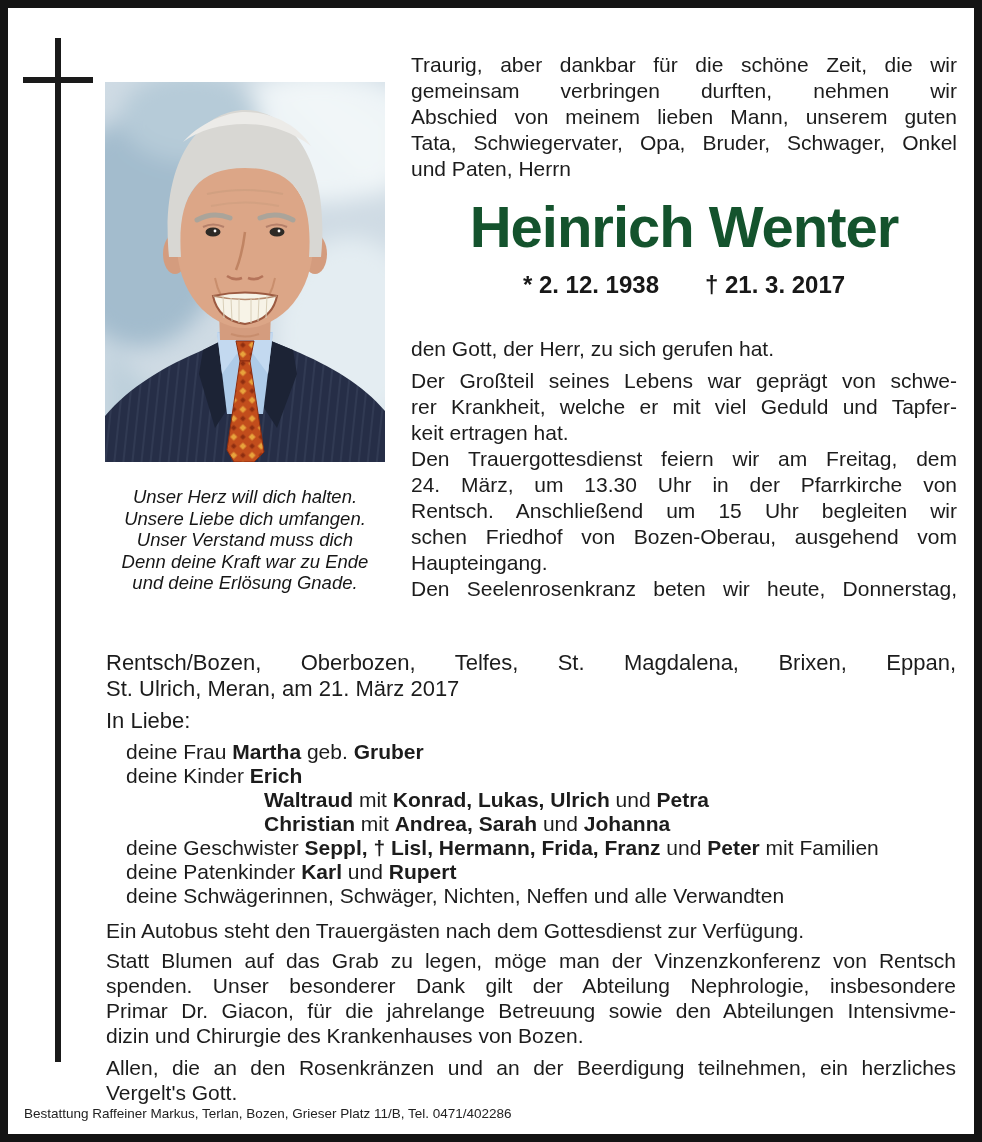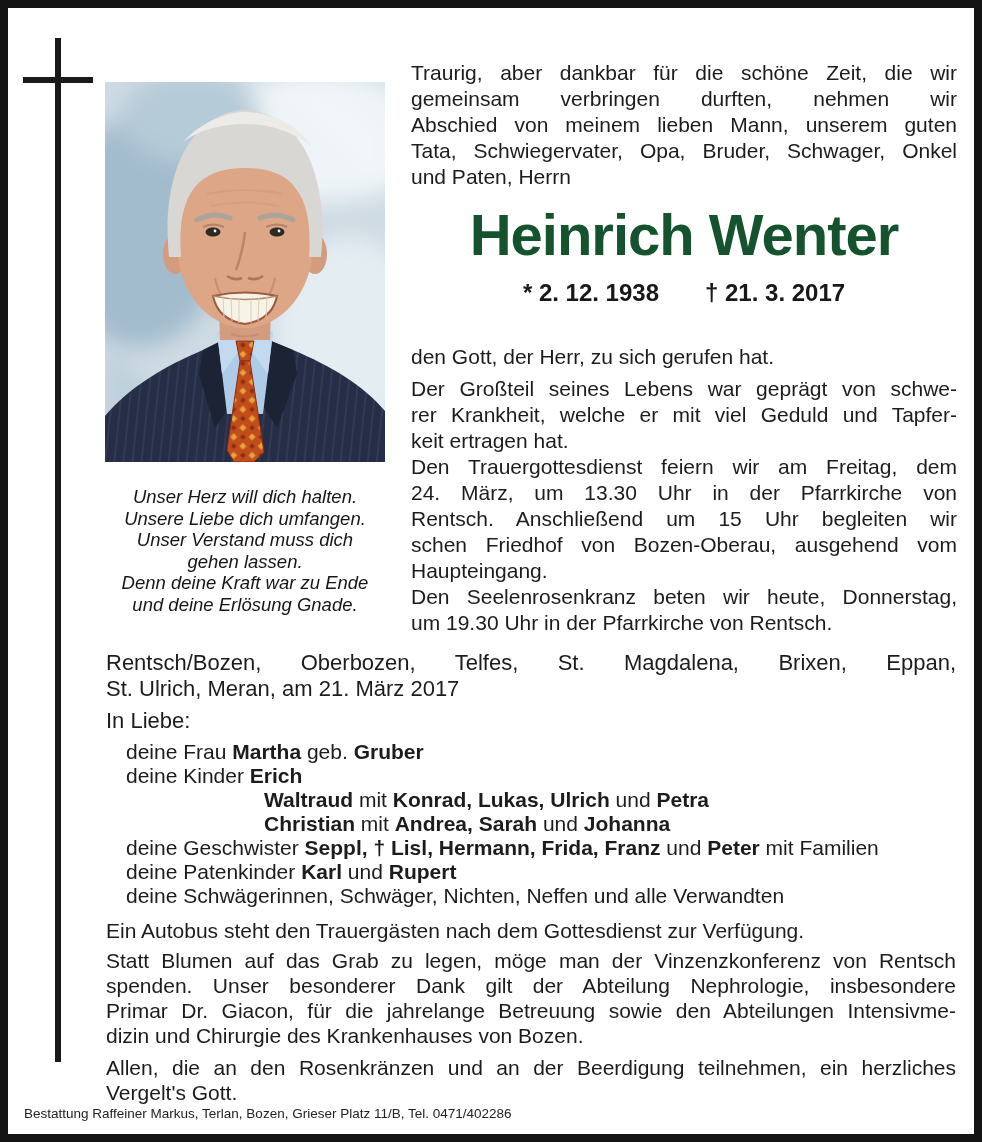--- a/index.html
+++ b/index.html
@@ -19,21 +19,21 @@
 
   .photo { position:absolute; left:97px; top:74px; width:280px; height:380px; }
   .photo svg { display:block; width:100%; height:100%; }
 
   .poem {
     position:absolute; left:77px; top:478px; width:320px;
     font-style:italic; font-size:18.5px; line-height:21.5px;
     text-align:center; color:#161616;
   }
 
-  .right-col { position:absolute; left:403px; top:52px; width:546px; font-size:21px; line-height:26px; }
+  .right-col { position:absolute; left:403px; top:44px; width:546px; font-size:21px; line-height:26px; }
   .jl { min-height:26px; }
   .just { text-align:justify; text-align-last:justify; }
 
   .deceased-name {
     margin-top:14px; font-size:58px; line-height:62px; font-weight:bold;
     letter-spacing:-1px; text-align:center; color:#14532d; white-space:nowrap;
   }
   .dates {
     margin-top:12px; height:30px; display:flex; justify-content:center; gap:46px;
     font-weight:bold; font-size:24px; line-height:30px; color:#181818;
@@ -146,21 +146,20 @@
           <line x1="162" y1="214" x2="161" y2="236"></line>
       </g>
       <path d="M126,252 Q140,257 154,252" stroke="#c08463" stroke-width="2" fill="none" opacity="0.6"></path>
     </svg>
   </div>
 
   <div class="poem">
       <div class="ln">Unser Herz will dich halten.</div>
       <div class="ln">Unsere Liebe dich umfangen.</div>
       <div class="ln">Unser Verstand muss dich</div>
-      <div class="ln">gehen lassen.</div>
       <div class="ln">Denn deine Kraft war zu Ende</div>
       <div class="ln">und deine Erlösung Gnade.</div>
     </div>
 
   <div class="right-col">
     <div class="intro">
         <div class="jl just">Traurig, aber dankbar für die schöne Zeit, die wir</div>
         <div class="jl just">gemeinsam verbringen durften, nehmen wir</div>
         <div class="jl just">Abschied von meinem lieben Mann, unserem guten</div>
         <div class="jl just">Tata, Schwiegervater, Opa, Bruder, Schwager, Onkel</div>
@@ -179,21 +178,20 @@
       </div>
     <div class="par-service">
         <div class="jl just">Den Trauergottesdienst feiern wir am Freitag, dem</div>
         <div class="jl just">24. März, um 13.30 Uhr in der Pfarrkirche von</div>
         <div class="jl just">Rentsch. Anschließend um 15 Uhr begleiten wir</div>
         <div class="jl just">schen Friedhof von Bozen-Oberau, ausgehend vom</div>
         <div class="jl">Haupteingang.</div>
       </div>
     <div class="par-rosary">
         <div class="jl just">Den Seelenrosenkranz beten wir heute, Donnerstag,</div>
-        <div class="jl">um 19.30 Uhr in der Pfarrkirche von Rentsch.</div>
       </div>
   </div>
 
   <div class="bottom-block">
     <div class="places">
         <div class="jl just">Rentsch/Bozen, Oberbozen, Telfes, St. Magdalena, Brixen, Eppan,</div>
         <div class="jl">St. Ulrich, Meran, am 21. März 2017</div>
       </div>
     <div class="in-love">In Liebe:</div>
     <div class="family">

